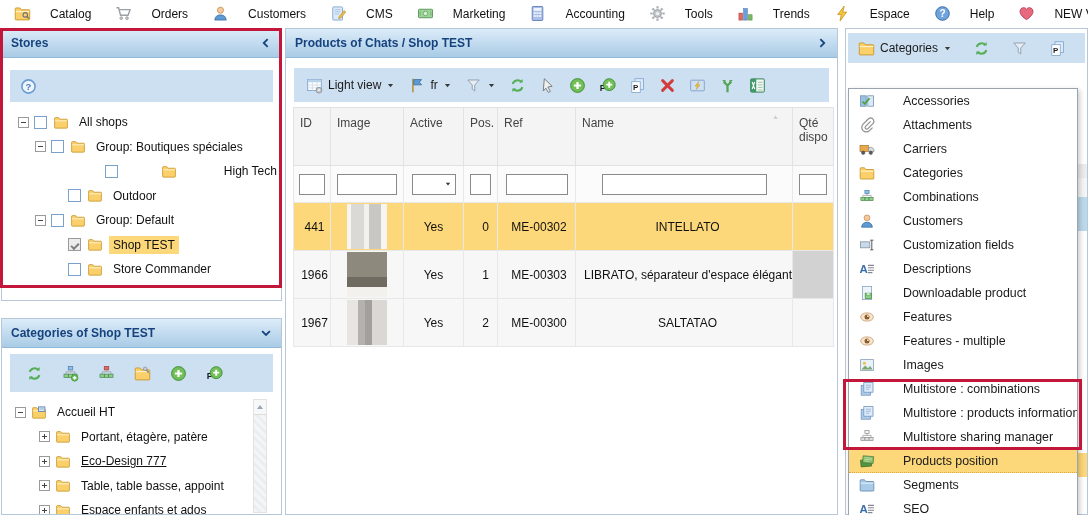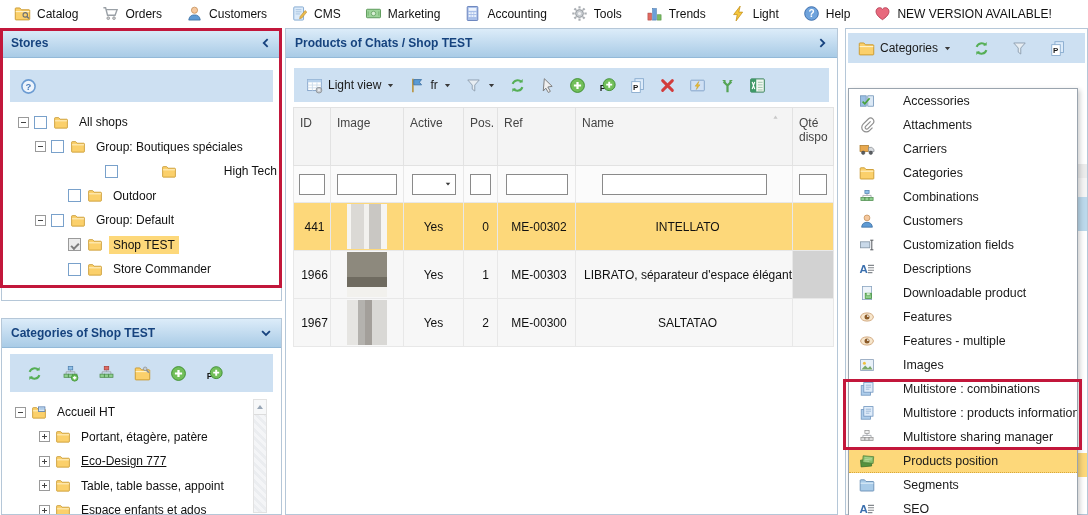--- a/index.html
+++ b/index.html
@@ -4,21 +4,21 @@
 <style>
   html,body{margin:0;padding:0;background:#fff;}
   #app{position:relative;width:1088px;height:515px;overflow:hidden;background:#fff;
        font-family:"Liberation Sans",sans-serif;font-size:12px;color:#111;}
   .ic{display:inline-block;vertical-align:middle;flex:none;}
   .ic svg{width:100%;height:100%;display:block;}
 
   
   .topbar{position:absolute;left:0;top:0;width:1088px;height:27px;background:#fff;
           display:flex;align-items:center;gap:24px;padding-left:14px;box-sizing:border-box;}
-  .tmi{display:flex;align-items:center;gap:6px;cursor:pointer;white-space:nowrap;}
+  .tmi{display:flex;align-items:center;gap:19px;cursor:pointer;white-space:nowrap;}
   .tmi .ic{width:17px;height:17px;}
 
   
   .panel{position:absolute;background:#fff;border:1px solid #b5c7d8;box-sizing:border-box;overflow:hidden;}
   .phead{height:28px;background:linear-gradient(#dcecf9,#a9cbe6);border-bottom:1px solid #93b9d8;
          display:flex;align-items:center;justify-content:space-between;padding:0 9px;
          font-weight:bold;color:#16437e;}
   .phead .chev{width:12px;height:12px;cursor:pointer;}
   .ptoolbar{background:#cde0f2;display:flex;align-items:center;}
   .tbtn{display:flex;align-items:center;cursor:pointer;}
@@ -192,21 +192,21 @@
           </svg>
         </span>
         <span>Trends</span>
       </div>
       <div class="tmi">
         <span class="ic">
           <svg viewBox="0 0 16 16" font-family="Liberation Sans, sans-serif">
             <path d="M9.6 1 3.4 9h3.4l-1.1 6 6.2-8.3H8.3z" fill="#F6C63C" stroke="#C28E16" stroke-width=".7"></path>
           </svg>
         </span>
-        <span>Light</span>
+        <span>Espace</span>
       </div>
       <div class="tmi">
         <span class="ic">
           <svg viewBox="0 0 16 16" font-family="Liberation Sans, sans-serif">
             <circle cx="8" cy="8" r="6.4" fill="#6FA3DC" stroke="#3A6CAB" stroke-width=".9"></circle>
             <text x="8" y="11.4" font-size="9.5" font-weight="bold" text-anchor="middle" fill="#FFF">?</text>
           </svg>
         </span>
         <span>Help</span>
       </div>

